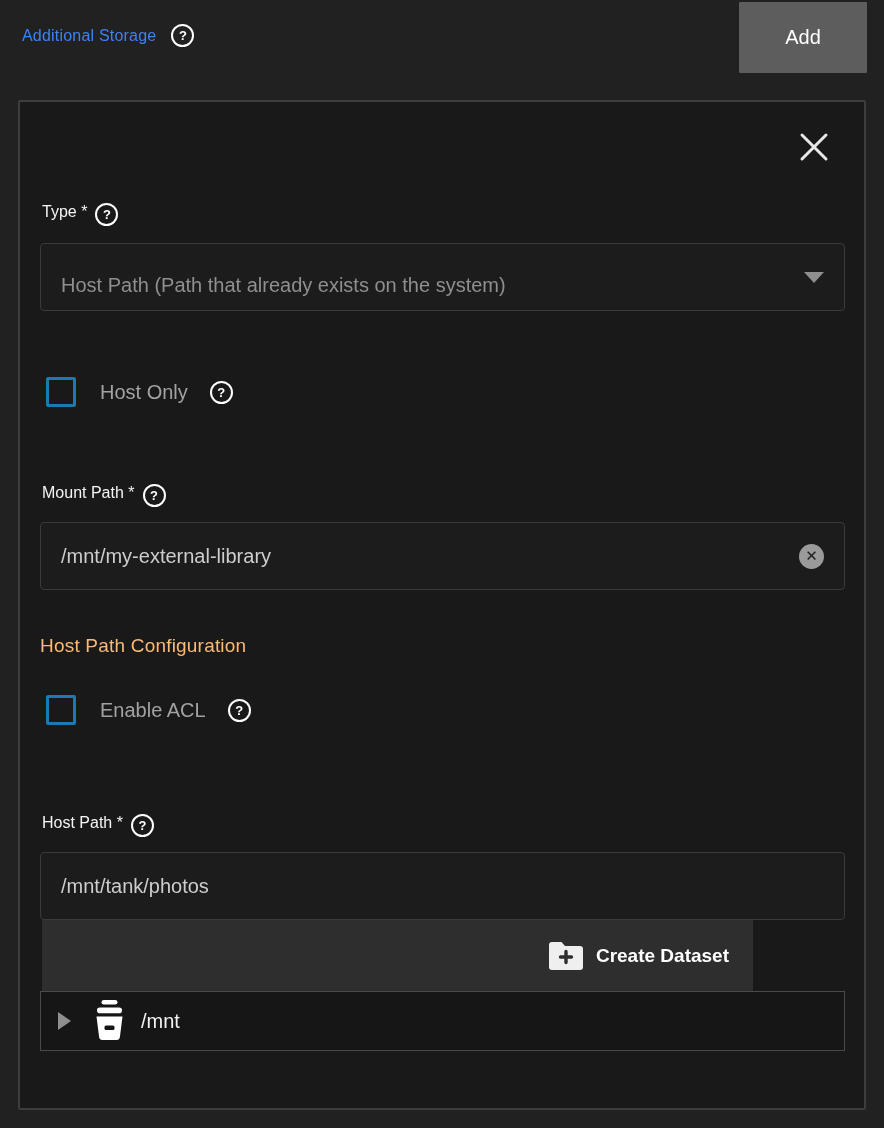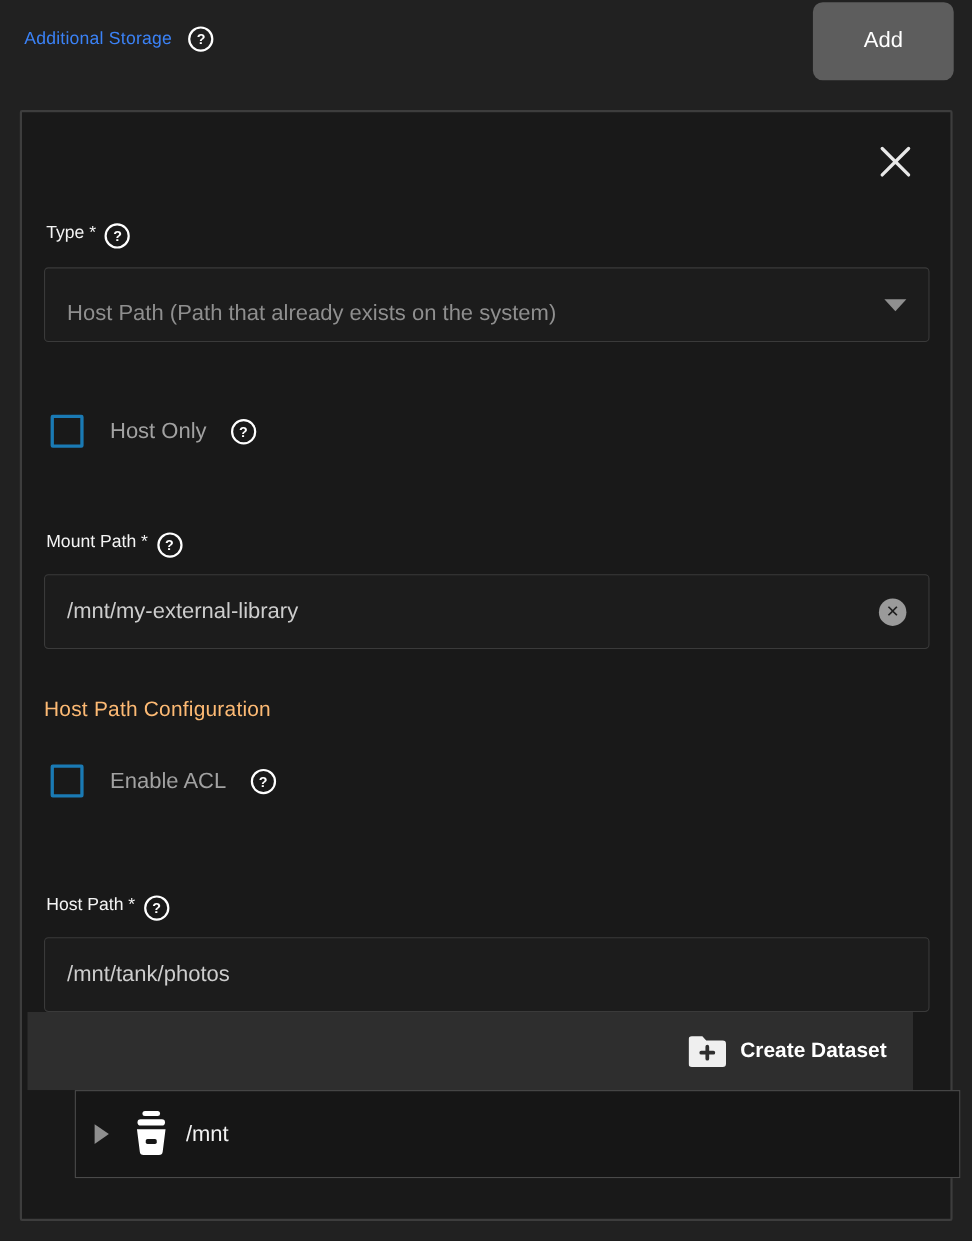--- a/index.html
+++ b/index.html
@@ -22,21 +22,21 @@
     width: 23px; height: 23px; border: 2px solid #fff; border-radius: 50%;
     display: inline-flex; align-items: center; justify-content: center;
     color: #fff; font-weight: 700; font-size: 13px; flex: 0 0 auto;
     line-height: 1; cursor: pointer;
   }
 
   .add-btn {
     position: absolute; left: 739px; top: 2px; width: 128px; height: 71px;
     background: #5d5d5d; color: #fff; font-size: 20px;
     font-family: "Liberation Sans", sans-serif;
-    border: none; border-radius: 9px;
+    border: none; border-radius: 1px;
     display: flex; align-items: center; justify-content: center;
     cursor: pointer;
   }
 
   
   .card {
     position: absolute; left: 18px; top: 100px; width: 848px; height: 1010px;
     background: #191919; border: 2px solid #3d3d3d; border-radius: 2px;
   }
 
@@ -88,35 +88,35 @@
   .checkbox-label { color: #a2a2a2; font-size: 20px; }
   .checkbox-row .help-icon { margin-left: -2px; }
 
   .section-heading {
     position: absolute; left: 20px;
     color: #fdba74; font-size: 19px; letter-spacing: .2px; text-align: center;
   }
 
   
   .explorer-toolbar {
-    position: absolute; left: 5px; top: 818px; width: 805px; height: 71px;
+    position: absolute; left: 22px; top: 818px; width: 711px; height: 71px;
     background: #2e2e2e;
     display: flex; align-items: center; justify-content: flex-end;
     padding: 0 24px;
   }
   .create-dataset-btn {
     display: flex; align-items: center; gap: 13px;
     background: transparent; border: none; cursor: pointer;
     color: #fff; font-size: 19px; font-weight: 700;
     font-family: "Liberation Sans", sans-serif;
   }
 
   .explorer-tree {
-    position: absolute; left: 20px; top: 889px; width: 805px; height: 80px;
-    background: #161616; border: 1px solid #4a4a4a; margin-left: 28px;
+    position: absolute; left: 20px; top: 889px; width: 805px; height: 60px;
+    background: #161616; border: 1px solid #4a4a4a;
   }
   .tree-row {
     display: flex; align-items: center; height: 100%;
     padding-left: 17px; cursor: pointer;
   }
   .expand-arrow {
     width: 0; height: 0;
     border-top: 9px solid transparent; border-bottom: 9px solid transparent;
     border-left: 13px solid #8f8f8f;
     margin-right: 20px; cursor: pointer; flex: 0 0 auto;

